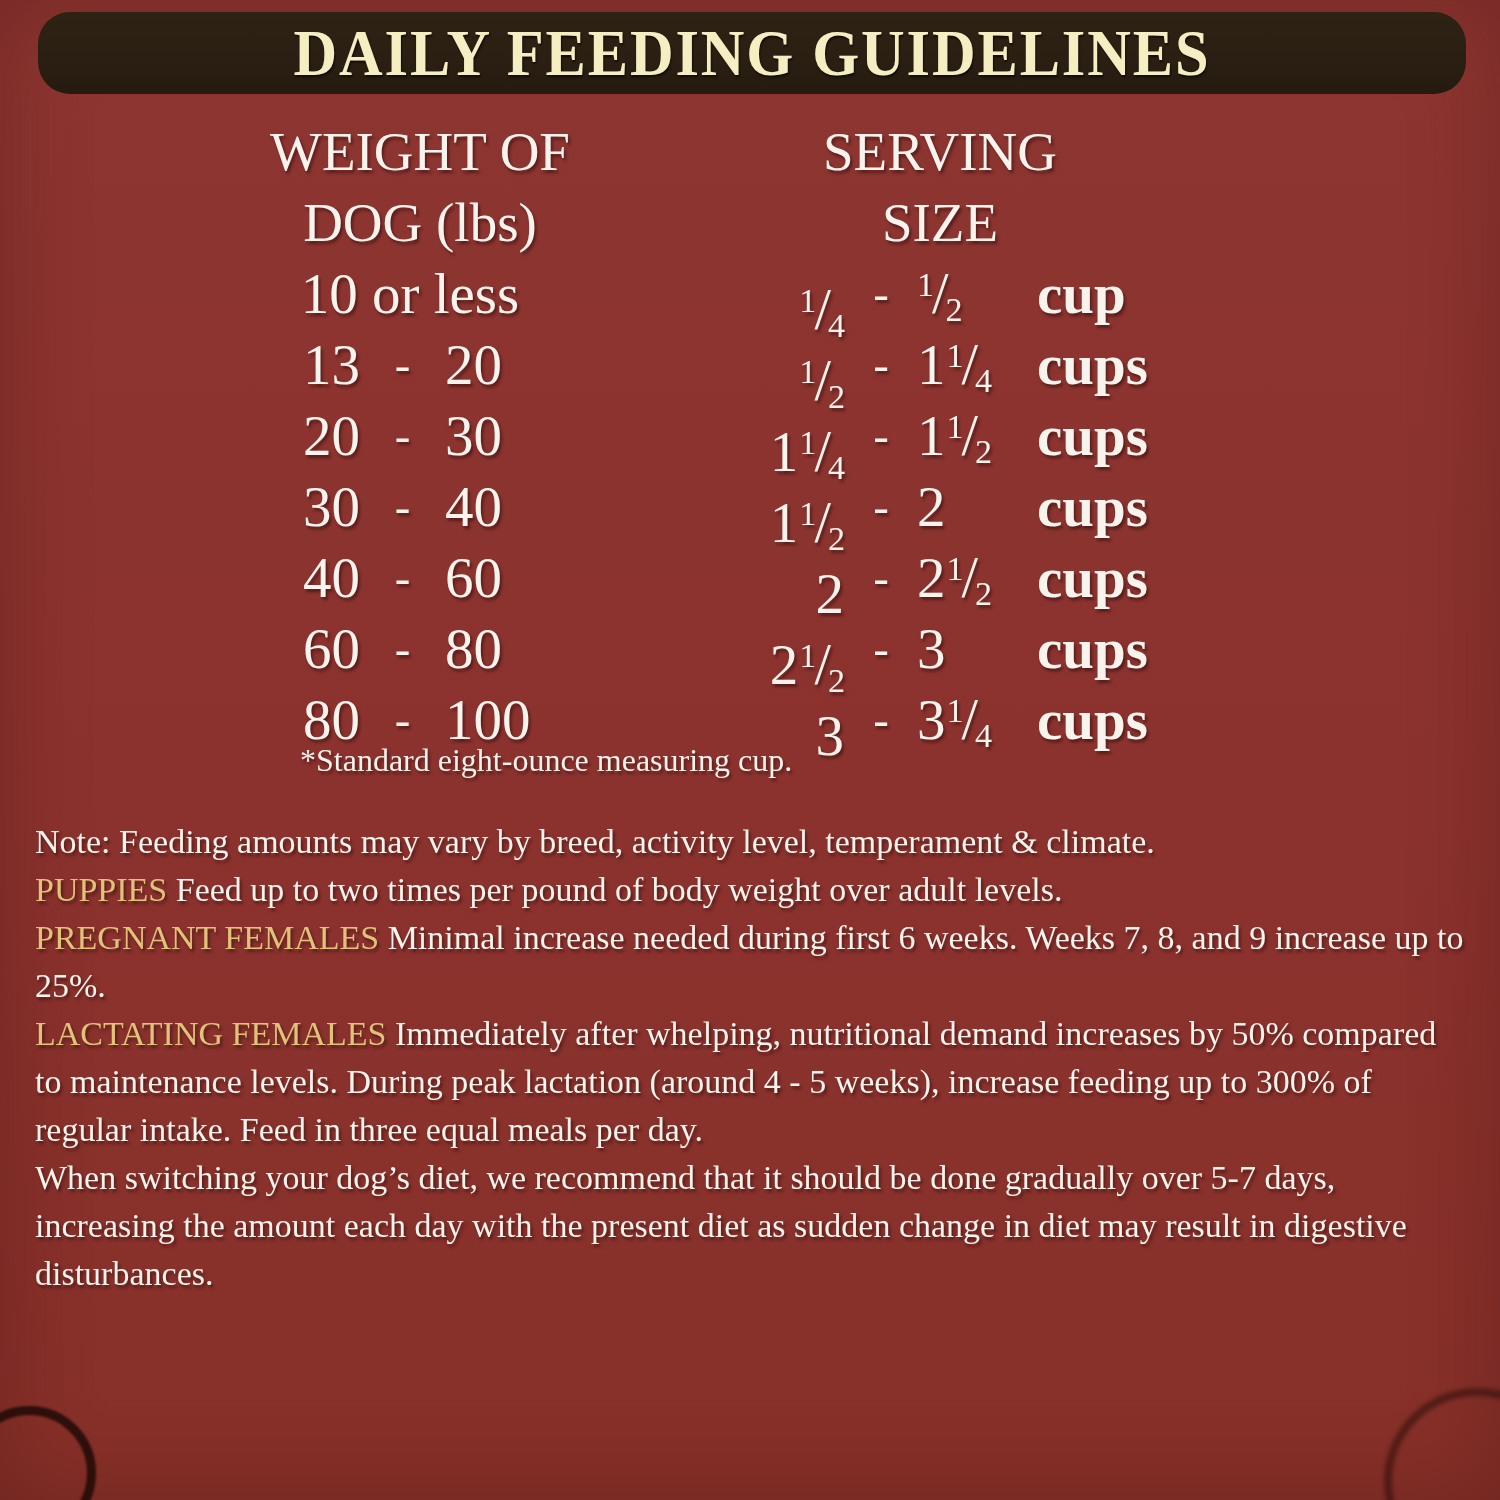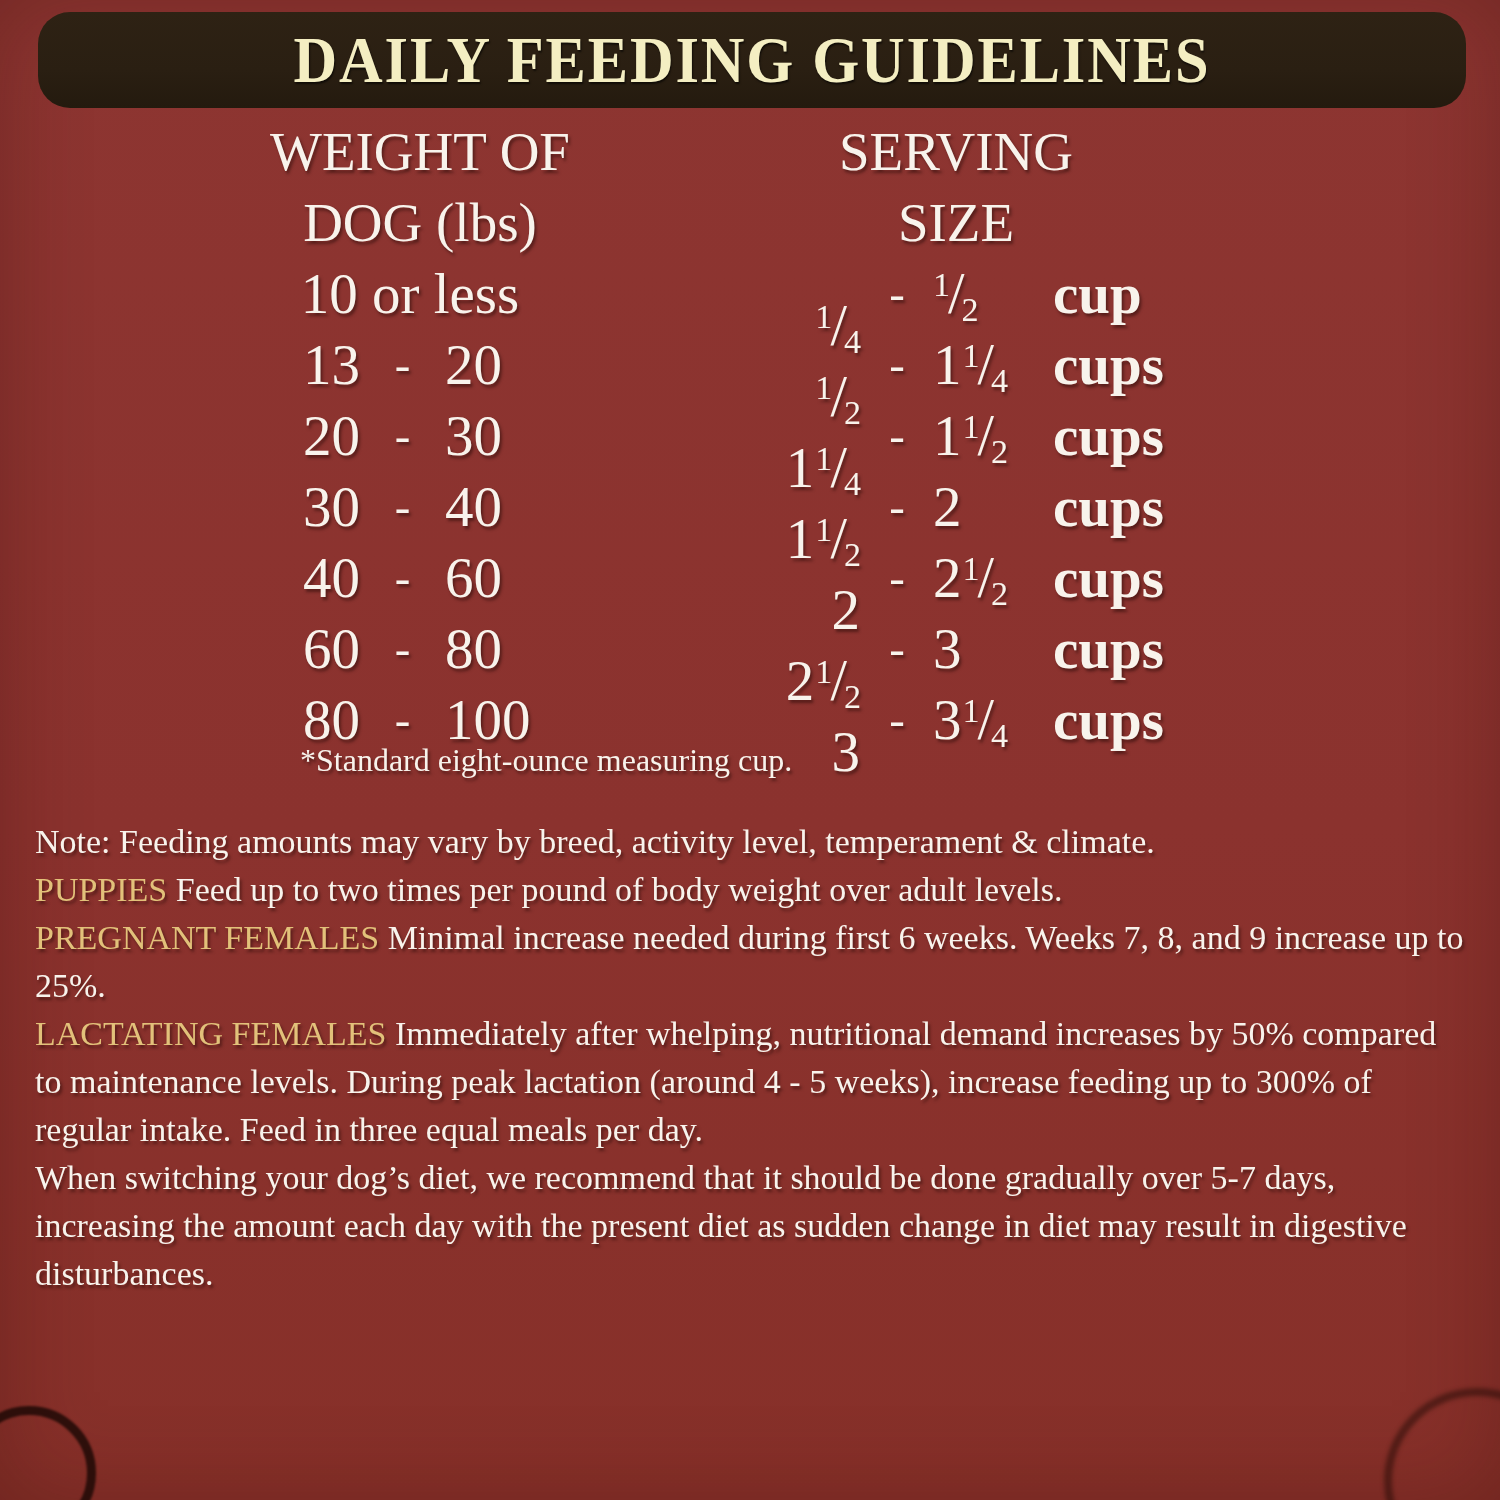--- a/index.html
+++ b/index.html
@@ -10,40 +10,40 @@
     background:linear-gradient(180deg,#8d3531 0%, #8b322e 55%, #873029 100%);
     overflow:hidden;
     font-family:"Liberation Serif","DejaVu Serif",serif;
     color:#f8f3ec;
     box-shadow: inset 0 0 90px rgba(55,14,10,0.30);
   }
   .txtshadow { text-shadow:2px 3px 3px rgba(35,8,6,0.50); }
 
   
   .title-bar {
-    position:absolute; left:38px; top:12px; right:34px; height:96px;
+    position:absolute; left:38px; top:12px; right:34px; height:82px;
     background:linear-gradient(180deg,#2e2214 0%, #2a1f12 60%, #241a0e 100%);
     border-radius:32px;
     display:flex; align-items:center; justify-content:center;
   }
   .title-bar .title {
     display:inline-block;
     font-size:65px; font-weight:bold; letter-spacing:2px;
     color:#f4eec2;
     transform:scaleX(0.93);
     white-space:nowrap;
     text-shadow:1px 2px 2px rgba(0,0,0,0.6);
   }
 
   
   .feeding-table { position:absolute; left:0; top:116px; width:1500px; }
-  .t-row { display:flex; height:71px; line-height:71px; font-size:57px;gap:16px; }
+  .t-row { display:flex; height:71px; line-height:71px; font-size:57px; }
   .t-row.hdr { font-size:55px; }
   .cell-w { width:600px; margin-left:120px; display:flex; }
-  .cell-s { width:700px; display:flex; align-items:flex-start; line-height:71px; }
+  .cell-s { width:700px; display:flex; align-items:center; line-height:71px; }
   .hdr-w { width:600px; text-align:center; }
   .hdr-s { width:440px; text-align:center; }
   .wt-single { width:580px; text-align:center; }
   .wt-low  { width:240px; text-align:right; }
   .wt-dash { width:85px;  text-align:center; font-size:0.82em; }
   .wt-high { width:275px; text-align:left; }
   .sv-low  { width:125px; text-align:right;margin-top:32px; }
   .sv-dash { width:72px;  text-align:center; font-size:0.82em; }
   .sv-high { width:116px; text-align:left; }
   .sv-unit { width:180px; text-align:left; padding-left:4px;font-weight:bold; }

